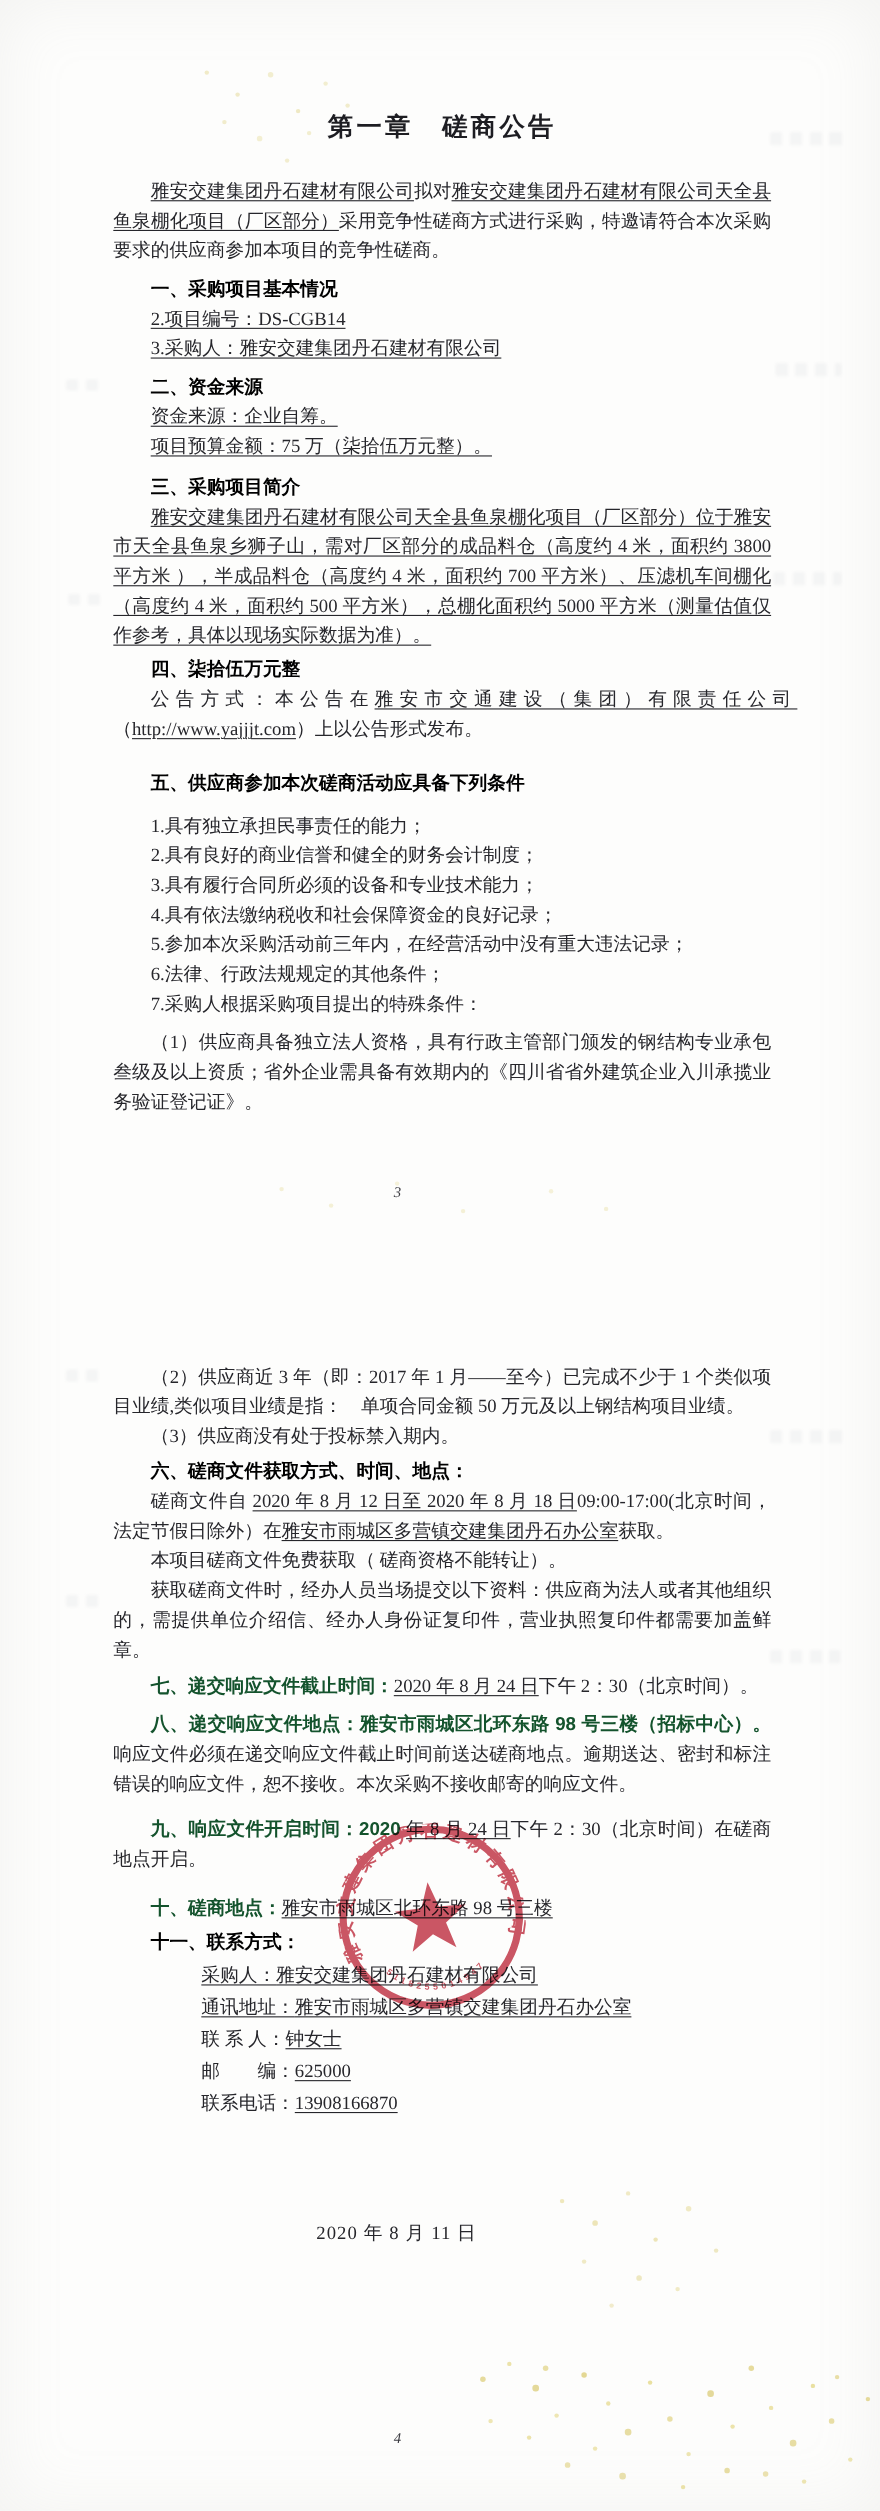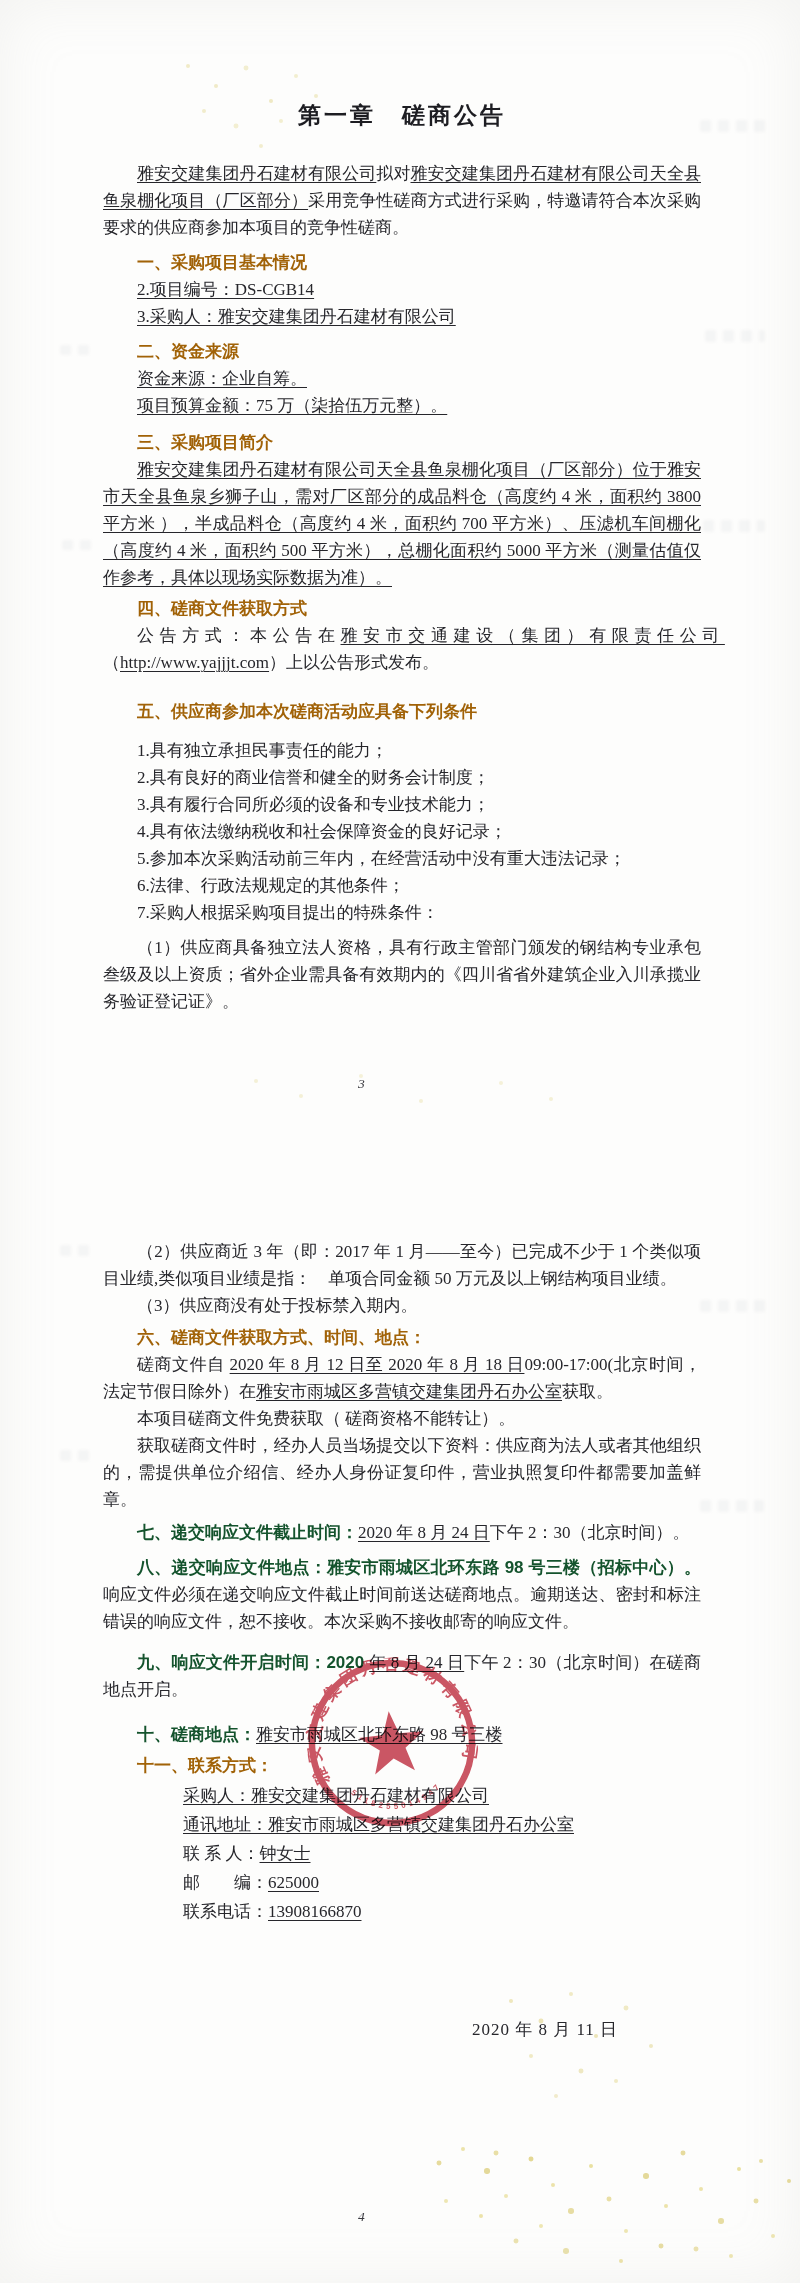--- a/index.html
+++ b/index.html
@@ -30,37 +30,37 @@
     text-align: center;
     letter-spacing: 3px;
     line-height: 30px;
     margin: 0 0 29px 0;
     color: #1d1d22;
   }
   p { margin: 0; text-indent: 2em; }
   .h {
     font-family: "Liberation Sans", "DejaVu Sans", sans-serif;
     font-weight: bold;
-    color: #a16207;
+    color: #000000;
   }
   .hd {
     font-family: "Liberation Sans", "DejaVu Sans", sans-serif;
     font-weight: bold;
     color: #14532d;
   }
   .u { text-decoration: underline; text-underline-offset: 3px; text-decoration-thickness: 1px; }
   .wide { letter-spacing: .33em; white-space: nowrap; font-family: Liberation Serif, serif; }
   .mt4 { margin-top: 4px; } .mt5 { margin-top: 5px; } .mt6 { margin-top: 6px; }
   .mt8 { margin-top: 8px; } .mt10 { margin-top: 10px; } .mt12 { margin-top: 12px; }
   .mt14 { margin-top: 14px; } .mt18 { margin-top: 18px; } .mt22 { margin-top: 22px; }
   .contact { margin-top: 2px; }
   .contact p { text-indent: 0; padding-left: 80px; line-height: 29px; }
   .date-line {
     margin-top: 90px;
-    text-align: right;
+    text-align: center;
     text-indent: 0;
     padding-right: 83px;
     letter-spacing: 1px;
     font-family: Liberation Serif, serif;
   }
   .pn {
     position: absolute;
     left: 358px;
     font-style: italic;
     font-size: 13.5px;
@@ -161,21 +161,21 @@
     <p class="u">2.项目编号：DS-CGB14</p>
     <p class="u">3.采购人：雅安交建集团丹石建材有限公司</p>
 
     <p class="h mt8">二、资金来源</p>
     <p class="u">资金来源：企业自筹。</p>
     <p class="u">项目预算金额：75 万（柒拾伍万元整）。</p>
 
     <p class="h mt10">三、采购项目简介</p>
     <p class="u">雅安交建集团丹石建材有限公司天全县鱼泉棚化项目（厂区部分）位于雅安市天全县鱼泉乡狮子山，需对厂区部分的成品料仓（高度约 4 米，面积约 3800 平方米 ），半成品料仓（高度约 4 米，面积约 700 平方米）、压滤机车间棚化（高度约 4 米，面积约 500 平方米），总棚化面积约 5000 平方米（测量估值仅作参考，具体以现场实际数据为准）。</p>
 
-    <p class="h mt4">四、磋商文件获取方式</p>
+    <p class="h mt4">四、柒拾伍万元整</p>
     <p class="wide"><span>公告方式：本公告在</span><span class="u">雅安市交通建设（集团）有限责任公司</span></p>
     <p style="text-indent:0;"><span>（</span><span class="u">http://www.yajjjt.com</span><span>）</span><span>上以公告形式发布。</span></p>
 
     <p class="h mt22">五、供应商参加本次磋商活动应具备下列条件</p>
     <div class="mt12">
       <p>1.具有独立承担民事责任的能力；</p>
       <p>2.具有良好的商业信誉和健全的财务会计制度；</p>
       <p>3.具有履行合同所必须的设备和专业技术能力；</p>
       <p>4.具有依法缴纳税收和社会保障资金的良好记录；</p>
       <p>5.参加本次采购活动前三年内，在经营活动中没有重大违法记录；</p>

